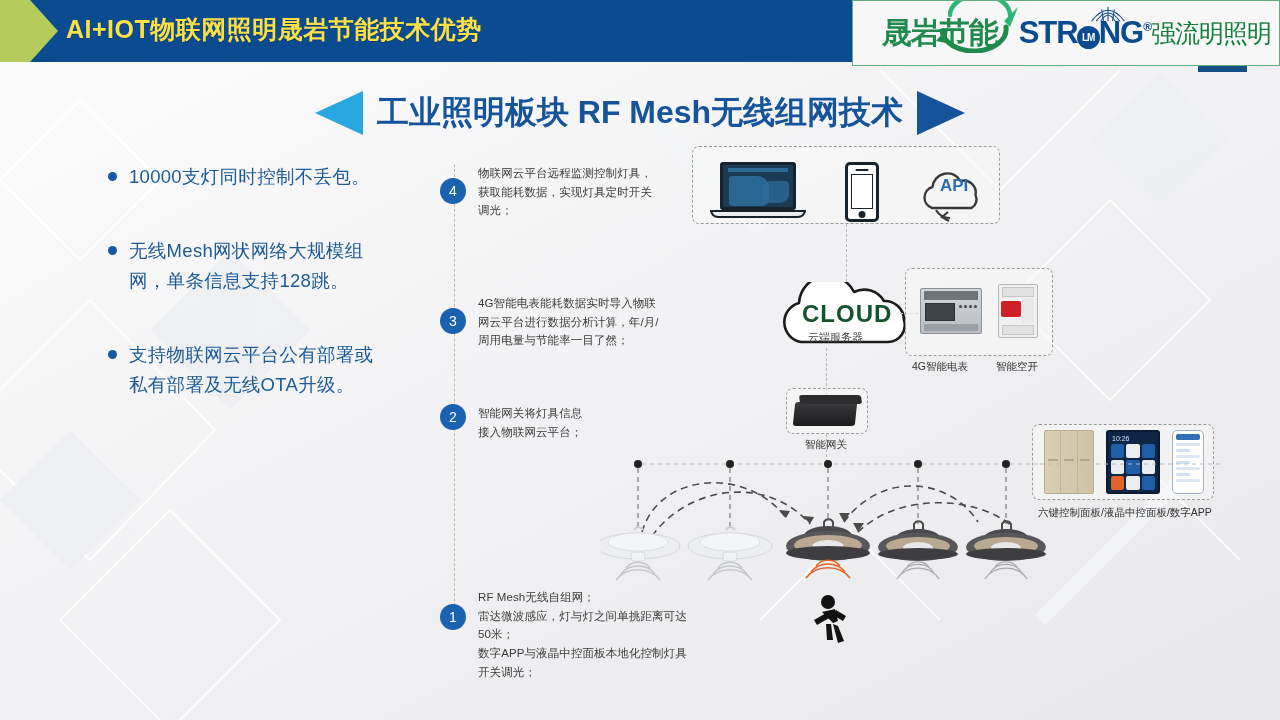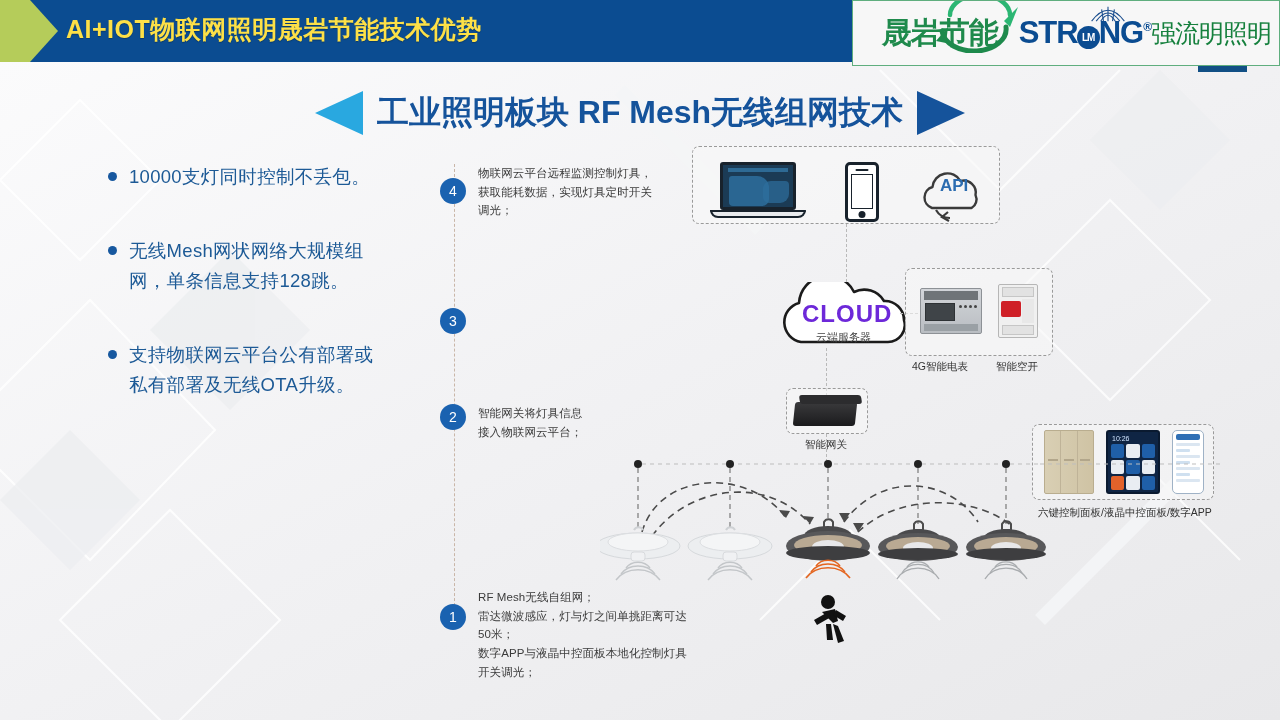--- a/index.html
+++ b/index.html
@@ -122,21 +122,21 @@
   
   .phone-outer { width:34px; height:60px; border:3px solid #18222c; border-radius:5px; background:#fff; position:relative; }
   .phone-outer .spk { position:absolute; top:4px; left:50%; transform:translateX(-50%); width:13px; height:2px; background:#18222c; border-radius:1px;}
   .phone-outer .scr { position:absolute; top:9px; left:3px; right:3px; bottom:10px; border:1px solid #18222c; }
   .phone-outer .home { position:absolute; bottom:1px; left:50%; transform:translateX(-50%); width:7px; height:7px; border-radius:50%; background:#18222c;}
 
   
   .api-label { position:absolute; font-size:17px; font-weight:bold; color:#2b6cb0; }
 
   
-  .cloud-label { position:absolute; font-size:24px; font-weight:bold; color:#6d28d9; letter-spacing:1px; }
+  .cloud-label { position:absolute; font-size:24px; font-weight:bold; color:#14532d; letter-spacing:1px; }
   .cloud-sub { position:absolute; font-size:11px; color:#444; }
 
   
   .meter { width:62px; height:46px; background:linear-gradient(#d2d5d9,#b9bdc2); border:1px solid #8d9196; border-radius:2px; position:relative; }
   .meter .top { position:absolute; top:2px; left:3px; right:3px; height:9px; background:#6f7478; }
   .meter .lcd { position:absolute; top:14px; left:4px; width:30px; height:18px; background:#3f4448; border:1px solid #2e3235; }
   .meter .leds { position:absolute; top:16px; left:38px; display:flex; gap:2px; }
   .meter .leds i { width:3px; height:3px; border-radius:50%; background:#444; display:block; }
   .meter .bot { position:absolute; bottom:2px; left:3px; right:3px; height:7px; background:#9aa0a5; }
 
@@ -264,20 +264,23 @@
   <div class="step-vline"></div>
 
   <div class="step" id="step4">
     <div class="step-num">4</div>
     <div class="step-text">物联网云平台远程监测控制灯具，
 获取能耗数据，实现灯具定时开关
 调光；</div>
   </div>
   <div class="step" id="step3">
     <div class="step-num">3</div>
+    <div class="step-text">4G智能电表能耗数据实时导入物联
+网云平台进行数据分析计算，年/月/
+周用电量与节能率一目了然；</div>
   </div>
   <div class="step" id="step2">
     <div class="step-num">2</div>
     <div class="step-text">智能网关将灯具信息
 接入物联网云平台；</div>
   </div>
   <div class="step" id="step1">
     <div class="step-num">1</div>
     <div class="step-text">RF Mesh无线自组网；
 雷达微波感应，灯与灯之间单挑距离可达50米；
@@ -310,21 +313,21 @@
     <polyline points="30,48 24,53 31,57" fill="none" stroke="#3a3a3a" stroke-width="2.2"></polyline>
   </svg>
   <div class="api-label" style="left:340px; top:36px;">API</div>
 
   <div class="conn" style="left:246px; top:84px; height:68px;"></div>
 
   <svg style="position:absolute; left:175px; top:142px;" width="160" height="66" viewBox="0 0 160 66">
     <path d="M26 60 a20 20 0 0 1 -2 -39 a29 29 0 0 1 55 -11 a23 23 0 0 1 30 9 a19 19 0 0 1 20 19 a17 17 0 0 1 -16 22 Z" fill="#ffffff" stroke="#1b1b1b" stroke-width="2.6" stroke-linejoin="round"></path>
   </svg>
   <div class="cloud-label" style="left:202px; top:160px;">CLOUD</div>
-  <div class="cloud-sub" style="left:216px; top:190px;">云端服务器</div>
+  <div class="cloud-sub" style="left:208px; top:190px;">云端服务器</div>
 
   <div class="conn-h" style="left:300px; top:173px; width:58px;"></div>
 
   <div class="dash-box" style="left:305px; top:128px; width:148px; height:88px;"></div>
   <div class="meter" style="position:absolute; left:320px; top:148px;">
     <div class="top"></div>
     <div class="lcd"></div>
     <div class="leds">
         <i></i>
         <i></i>

